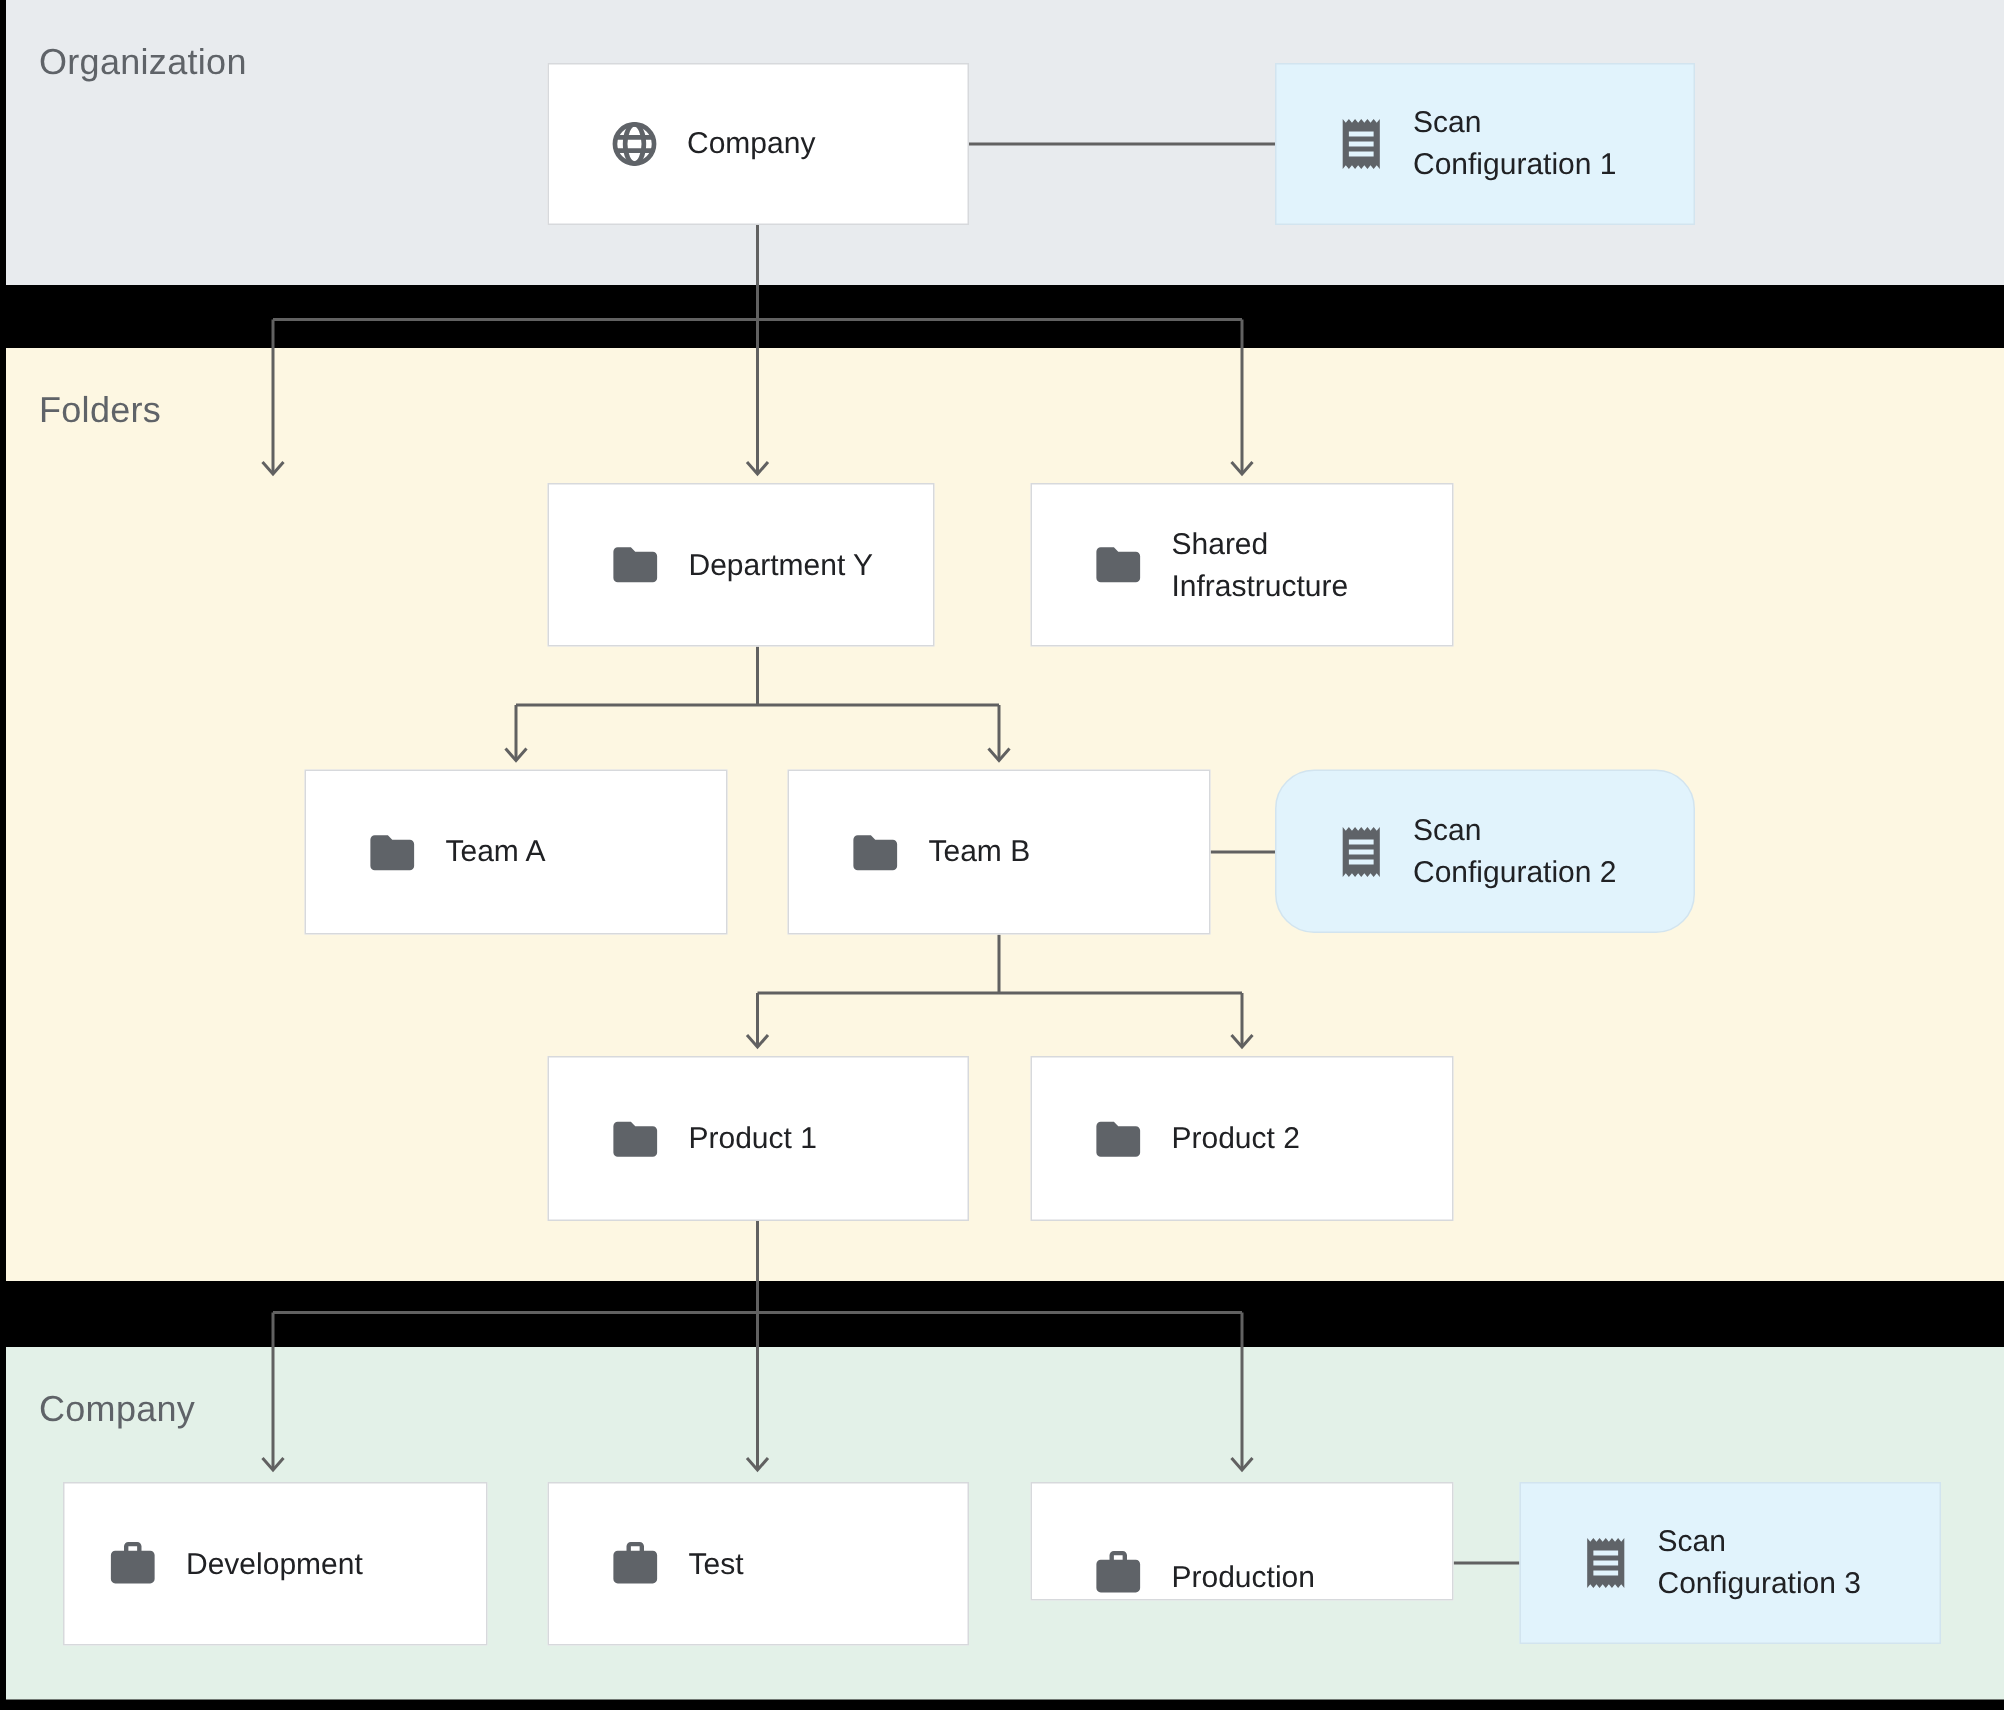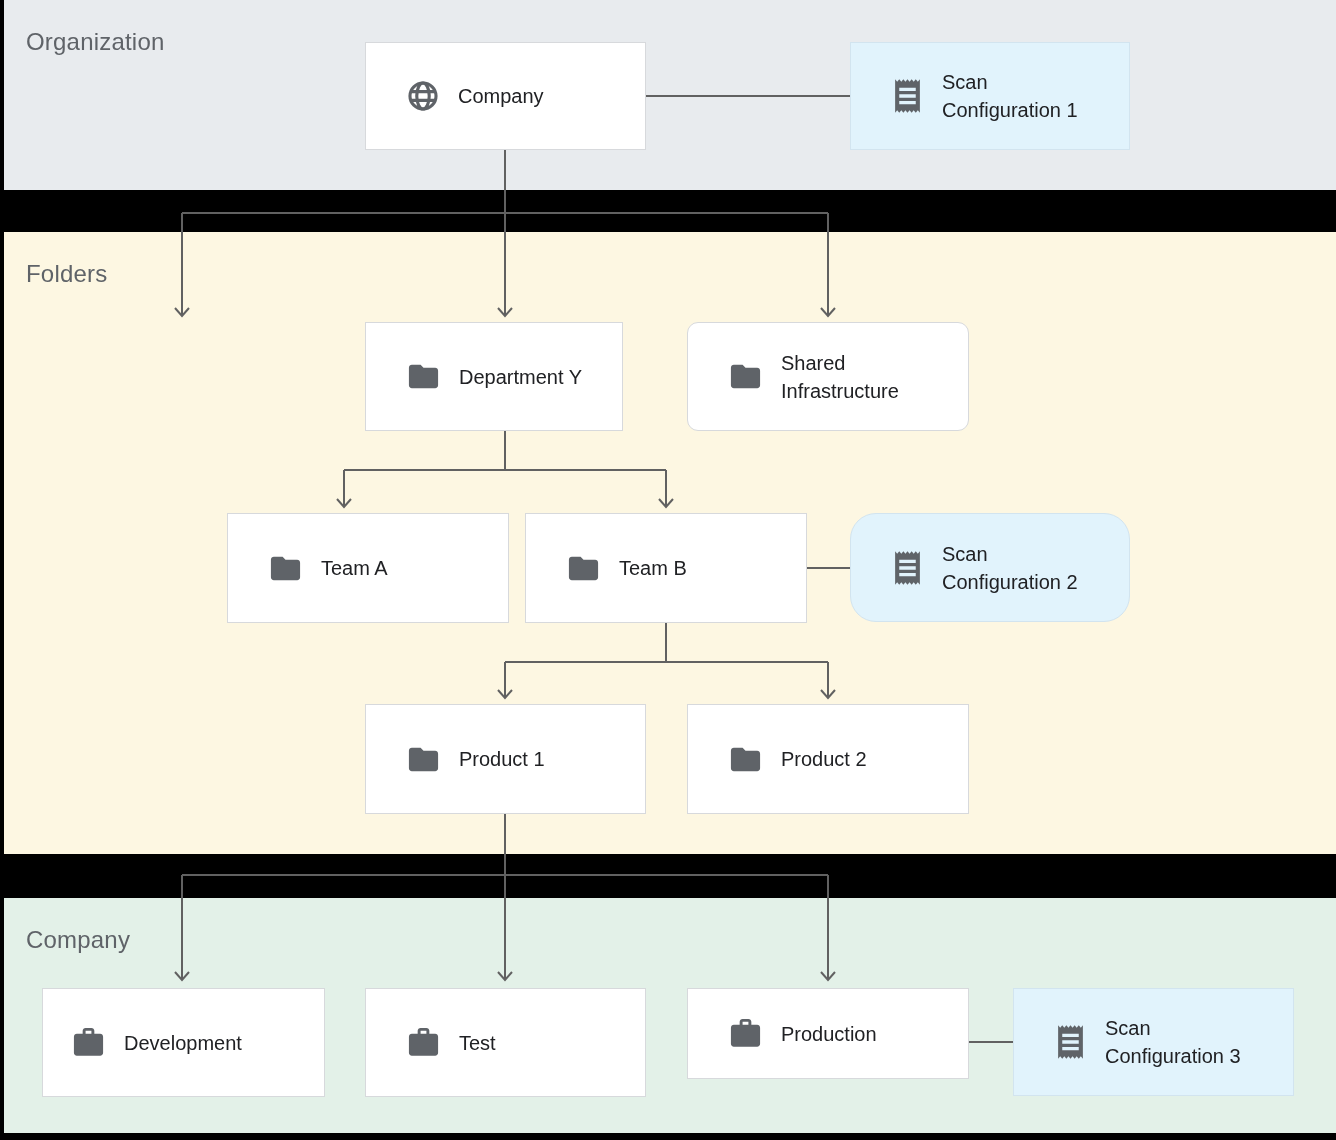--- a/index.html
+++ b/index.html
@@ -37,29 +37,29 @@
     font-size: 20px; color: #202124;
     line-height: 28px; max-width: 165px;
   }
   .icon { flex: 0 0 auto; display: block; }
 
   
   #node-company        { left: 365px;  top: 42px;  width: 281px; height: 108px; }
   #node-scan-config-1  { left: 850px;  top: 42px;  width: 280px; height: 108px; }
   #node-department-x   { left: 42px;   top: 322px; width: 283px; height: 109px; }
   #node-department-y   { left: 365px;  top: 322px; width: 258px; height: 109px; }
-  #node-shared-infra   { left: 687px;  top: 322px; width: 282px; height: 109px; border-radius: 11px; }
-  #node-team-a         { left: 203px;  top: 513px; width: 282px; height: 110px; margin-left: 24px; }
+  #node-shared-infra   { left: 687px;  top: 322px; width: 282px; height: 109px; }
+  #node-team-a         { left: 203px;  top: 513px; width: 282px; height: 110px; }
   #node-team-b         { left: 525px;  top: 513px; width: 282px; height: 110px; }
   #node-scan-config-2  { left: 850px;  top: 513px; width: 280px; height: 109px; border-radius: 26px; }
   #node-product-1      { left: 365px;  top: 704px; width: 281px; height: 110px; }
   #node-product-2      { left: 687px;  top: 704px; width: 282px; height: 110px; }
   #node-development    { left: 42px;   top: 988px; width: 283px; height: 109px; padding-left: 28px; }
   #node-test           { left: 365px;  top: 988px; width: 281px; height: 109px; }
-  #node-production     { left: 687px;  top: 988px; width: 282px; height: 91px; }
+  #node-production     { left: 687px;  top: 988px; width: 282px; height: 79px; align-items: flex-end; }
   #node-scan-config-3  { left: 1013px; top: 988px; width: 281px; height: 108px; align-items: center; }
 </style>
 </head>
 <body>
 
 <div class="stage">
 
   <div class="band" id="band-organization">
     <div class="band-label">Organization</div>
   </div>

